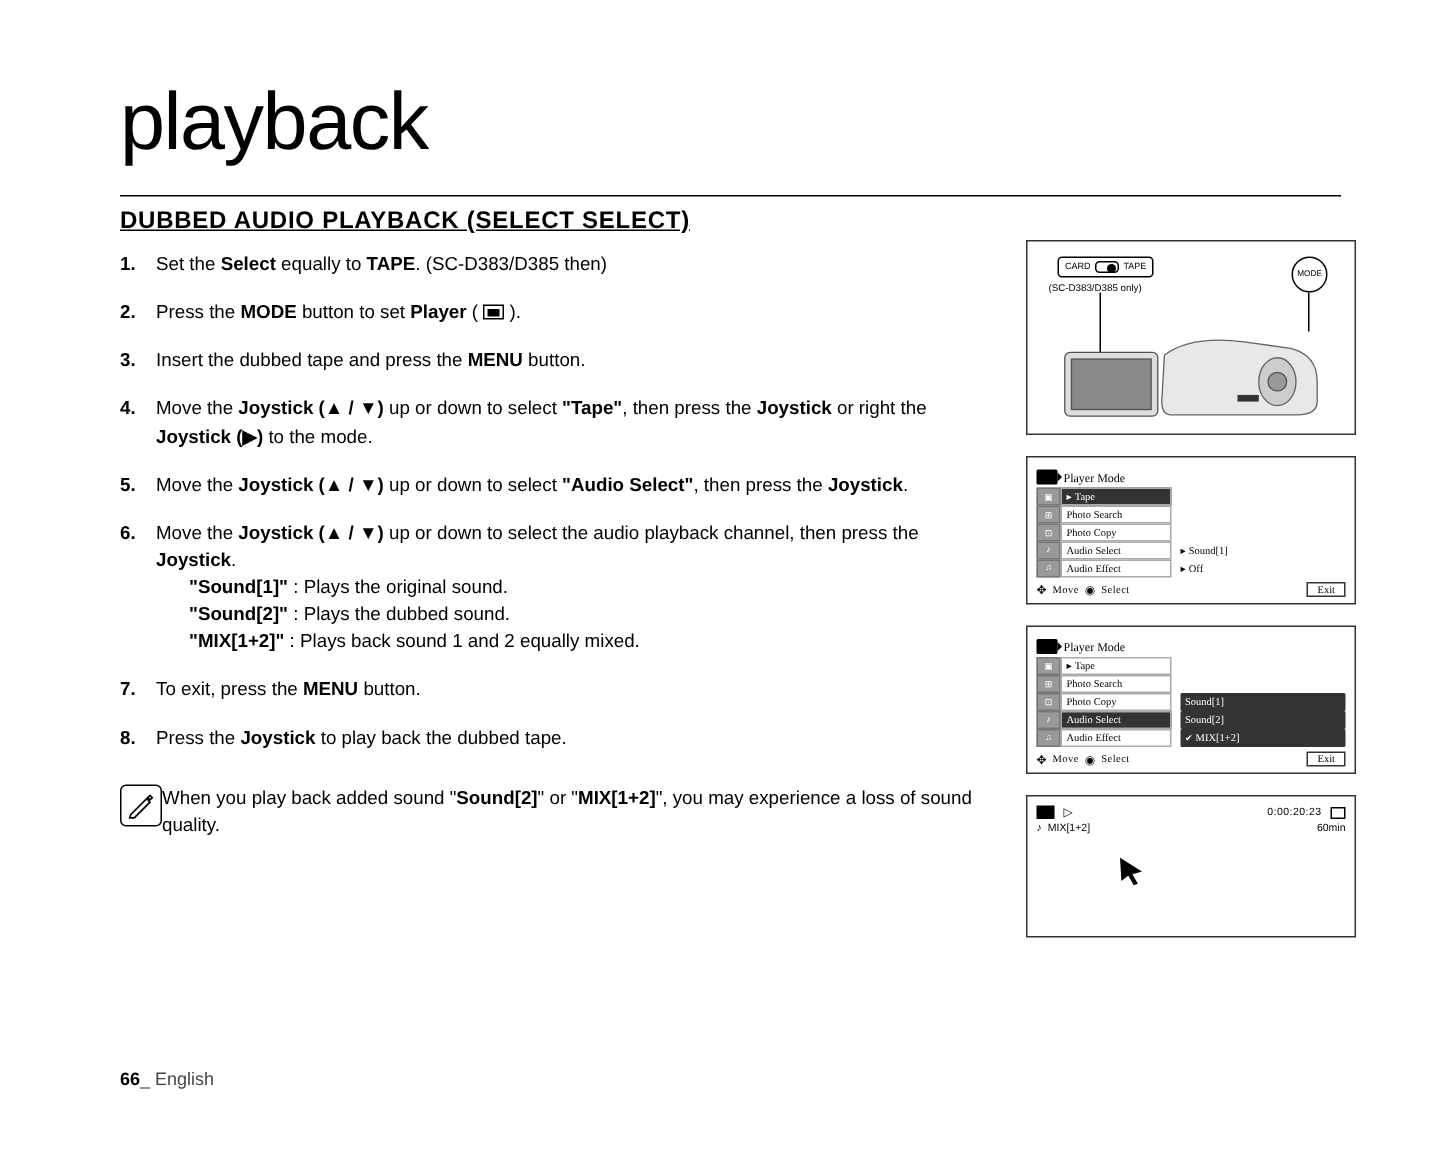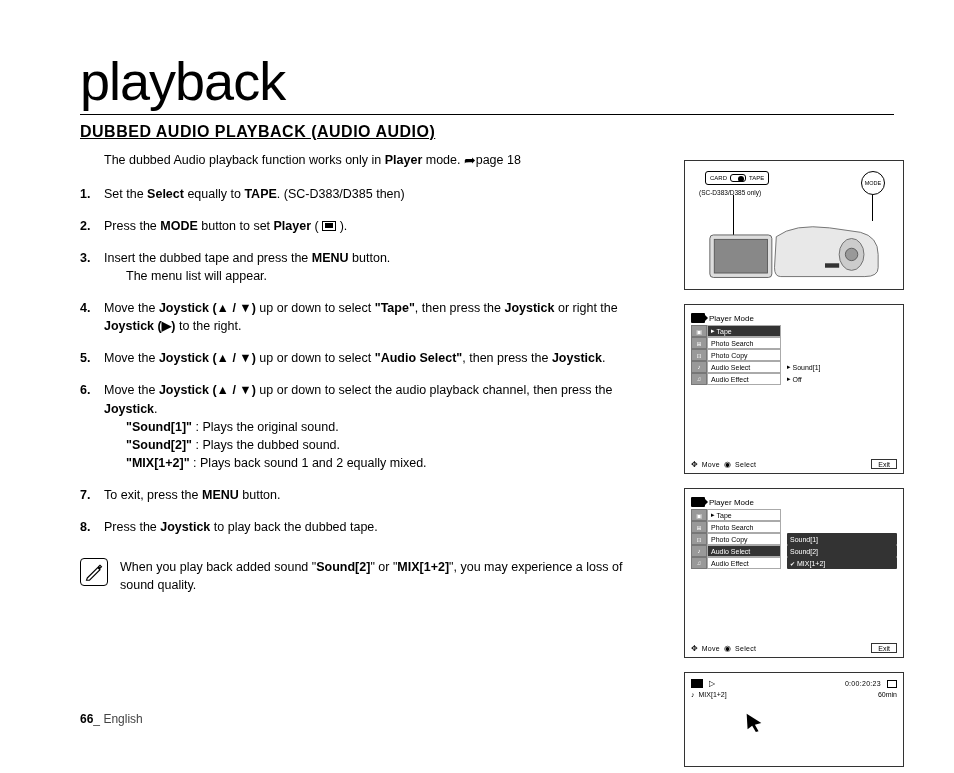--- a/index.html
+++ b/index.html
@@ -1,26 +1,26 @@
 <!DOCTYPE html>
 <html><head>
 <meta charset="utf-8">
 <style>
   * { box-sizing: border-box; margin: 0; padding: 0; }
   body { font-family: Arial, Helvetica, sans-serif; background: #fff; width: 954px; height: 773px; position: relative; }
   .page { padding: 50px 60px 30px 80px; position: relative; height: 100%; }
-  .page-title { font-size: 54px; font-weight: 300; letter-spacing: -1px; border-bottom: 1px solid #000; padding-bottom: 2px; margin-bottom: 8px; font-family: Arial, sans-serif; }
+  .page-title { font-size: 54px; font-weight: 300; letter-spacing: -1px; border-bottom: 1px solid #000; padding-bottom: 18px; margin-bottom: 8px; font-family: Arial, sans-serif; }
   .section-title { font-size: 16px; font-weight: bold; text-decoration: underline; margin-bottom: 10px; letter-spacing: 0.5px; }
   .intro { font-size: 12.5px; margin-left: 24px; margin-bottom: 14px; line-height: 1.4; }
   .arrow-right { display: inline-block; font-size: 14px; vertical-align: -1px; }
   ol.steps { list-style: none; margin-left: 0; }
   ol.steps li { font-size: 12.5px; margin-bottom: 14px; line-height: 1.45; position: relative; padding-left: 24px; max-width: 570px; }
   ol.steps li .num { position: absolute; left: 0; font-weight: bold; }
   .sub { margin-left: 22px; display: block; }
-  .note-row { display: flex; align-items: flex-start; gap: 12px; margin-top: 22px; max-width: 570px; }
+  .note-row { display: flex; align-items: flex-start; gap: 0; margin-top: 22px; max-width: 570px; }
   .note-icon { width: 28px; height: 28px; border: 1.5px solid #000; border-radius: 4px; display: flex; align-items: center; justify-content: center; flex-shrink: 0; }
   .note-icon svg { width: 18px; height: 18px; }
   .note-text { font-size: 12.5px; line-height: 1.45; }
   .footer { position: absolute; bottom: 47px; left: 80px; font-size: 12px; color: #444; }
   .footer .pg { font-weight: bold; color: #000; }
 
   
   .right-col { position: absolute; right: 50px; top: 160px; width: 220px; }
   .panel { border: 1.5px solid #333; background: #fff; margin-bottom: 14px; padding: 6px; position: relative; }
   .panel.cam { height: 130px; padding: 8px; }
@@ -28,21 +28,21 @@
   .switch-slot { width: 16px; height: 8px; border: 1px solid #000; border-radius: 3px; position: relative; }
   .switch-slot::after { content:""; position:absolute; width:6px; height:6px; background:#000; border-radius:50%; right:1px; top:0.5px; }
   .switch-note { position:absolute; top:28px; left:14px; font-size:6.5px; }
   .mode-btn { position:absolute; top:10px; right:18px; width:24px; height:24px; border:1px solid #000; border-radius:50%; display:flex; align-items:center; justify-content:center; font-size:5.5px; background:#fff; }
   .lead { position:absolute; background:#000; }
   .lead.l1 { top:34px; left:48px; width:1px; height:40px; }
   .lead.l2 { top:34px; right:30px; width:1px; height:26px; }
   .camera-body { position:absolute; bottom:8px; left:12px; right:12px; height:62px; }
   .camera-body svg { width:100%; height:100%; }
 
-  .panel.menu { height: 170px; padding: 8px 6px 4px 6px; font-size: 7.5px; }
+  .panel.menu { height: 99px; padding: 8px 6px 4px 6px; font-size: 7.5px; font-family: Liberation Serif, serif; }
   .menu-header { display:flex; align-items:center; gap:4px; margin-bottom:2px; font-size:8px; }
   .cam-ico { width:14px; height:10px; background:#000; border-radius:1px; position:relative; }
   .cam-ico::after { content:""; position:absolute; right:-3px; top:2px; width:0; height:0; border-top:3px solid transparent; border-bottom:3px solid transparent; border-left:3px solid #000; }
   .menu-tabs { display:flex; flex-direction:column; margin-top:2px; }
   .menu-row { display:flex; align-items:stretch; height:12px; }
   .tab-ico { width:16px; background:#999; border:0.5px solid #777; display:flex; align-items:center; justify-content:center; font-size:6px; color:#fff; }
   .tab-label { flex:0 0 74px; border:0.5px solid #aaa; display:flex; align-items:center; padding-left:3px; font-size:7px; }
   .tab-label.sel { background:#333; color:#fff; }
   .opt-col { margin-left:6px; flex:1; display:flex; align-items:center; font-size:7px; }
   .opt-col.sel { background:#333; color:#fff; padding-left:3px; border-radius:1px; }
@@ -65,43 +65,39 @@
   .pb-cursor { position:absolute; top:38px; left:58px; }
   .pb-cursor svg { width:22px; height:22px; }
 
   b { font-weight:bold; }
 </style>
 </head>
 <body>
 
 <div class="page">
   <h1 class="page-title">playback</h1>
-  <h2 class="section-title">DUBBED AUDIO PLAYBACK (AUDIO AUDIO)</h2>
-
-  <p class="intro">
-    <span>The dubbed Audio playback function works only in </span><b>Player</b><span> mode. </span><span class="arrow-right">➦</span><span>page 18</span>
-  </p>
+  <h2 class="section-title">DUBBED AUDIO PLAYBACK (SELECT SELECT)</h2>
+
 
   <ol class="steps">
     <li>
       <span class="num">1.</span>
       <span>Set the </span><b>Select</b><span> equally to </span><b>TAPE</b><span>. (SC-D383/D385 then)</span>
     </li>
     <li>
       <span class="num">2.</span>
       <span>Press the </span><b>MODE</b><span> button to set </span><b>Player</b><span> ( </span><span style="display:inline-block;width:14px;height:10px;border:1px solid #000;vertical-align:-1px;position:relative;"><span style="position:absolute;left:2px;top:1.5px;width:8px;height:5px;background:#000;"></span></span><span> ).</span>
     </li>
     <li>
       <span class="num">3.</span>
       <span>Insert the dubbed tape and press the </span><b>MENU</b><span> button.</span>
-      <span class="sub">The menu list will appear.</span>
     </li>
     <li>
       <span class="num">4.</span>
-      <span>Move the </span><b>Joystick (▲ / ▼)</b><span> up or down to select </span><b>"Tape"</b><span>, then press the </span><b>Joystick</b><span> or right the </span><b>Joystick (▶)</b><span> to the right.</span>
+      <span>Move the </span><b>Joystick (▲ / ▼)</b><span> up or down to select </span><b>"Tape"</b><span>, then press the </span><b>Joystick</b><span> or right the </span><b>Joystick (▶)</b><span> to the mode.</span>
     </li>
     <li>
       <span class="num">5.</span>
       <span>Move the </span><b>Joystick (▲ / ▼)</b><span> up or down to select </span><b>"Audio Select"</b><span>, then press the </span><b>Joystick</b><span>.</span>
     </li>
     <li>
       <span class="num">6.</span>
       <span>Move the </span><b>Joystick (▲ / ▼)</b><span> up or down to select the audio playback channel, then press the </span><b>Joystick</b><span>.</span>
       <span class="sub"><b>"Sound[1]"</b><span> : Plays the original sound.</span></span>
       <span class="sub"><b>"Sound[2]"</b><span> : Plays the dubbed sound.</span></span>

